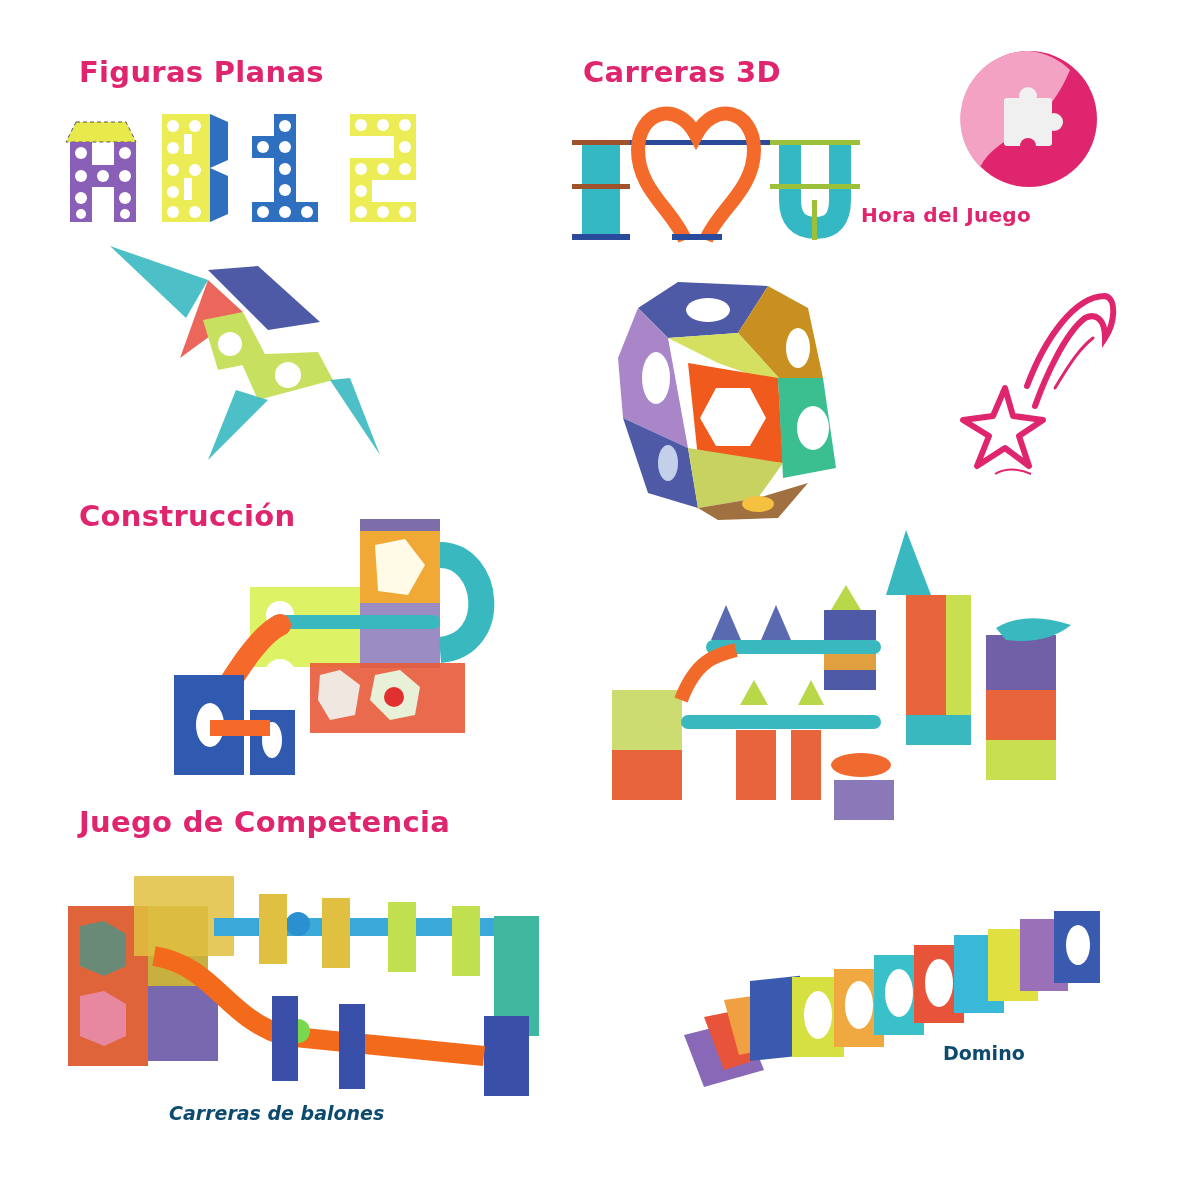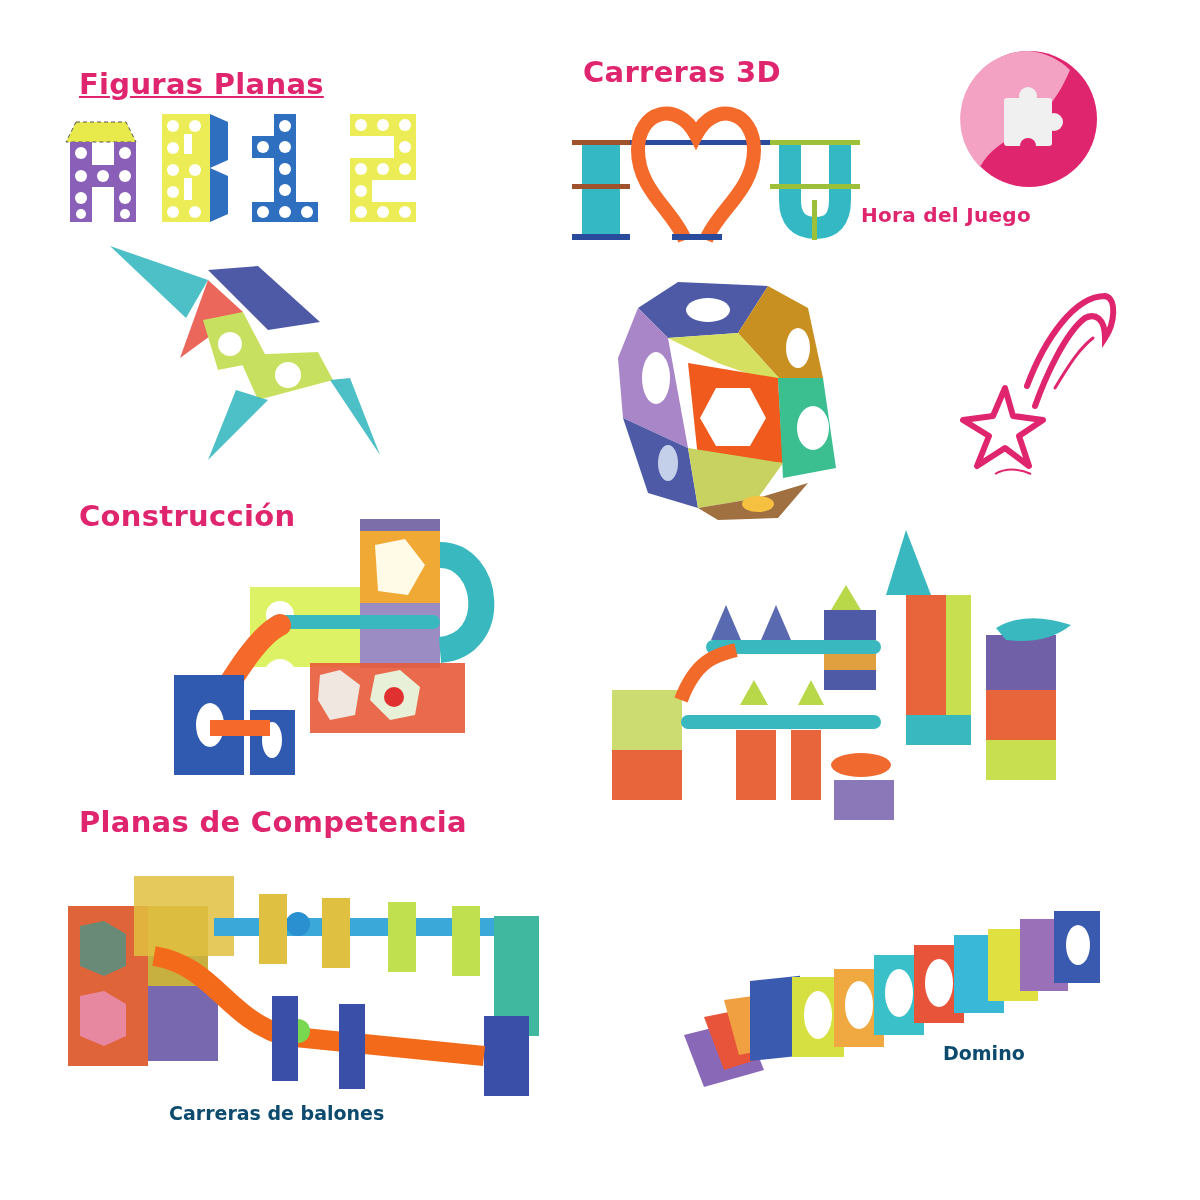--- a/index.html
+++ b/index.html
@@ -5,21 +5,21 @@
     html, body { margin:0; padding:0; background:#ffffff; }
     body { width:1200px; height:1200px; position:relative; overflow:hidden; font-family:"DejaVu Sans", sans-serif; }
     .abs { position:absolute; }
     .heading { position:absolute; color:#e0256f; font-family:"DejaVu Sans", sans-serif; font-weight:bold; font-size:29px; letter-spacing:0.3px; white-space:nowrap; line-height:1; }
     .caption { position:absolute; color:#0c4a6e; font-family:"DejaVu Sans", sans-serif; font-weight:bold; font-size:19px; white-space:nowrap; line-height:1; }
     svg { display:block; overflow:visible; }
   </style>
 </head>
 <body>
 
-<div class="heading" style="left:79px; top:70px;text-decoration:underline;">Figuras Planas</div>
+<div class="heading" style="left:79px; top:58px;">Figuras Planas</div>
 
 <div class="abs" style="left:68px; top:110px;">
   <svg width="360" height="115" viewBox="0 0 360 115">
 
     <g>
       <polygon points="8,12 58,12 68,32 -2,32" fill="#e8ea4c" stroke="#555" stroke-width="1" stroke-dasharray="4 3"></polygon>
       <rect x="2" y="32" width="22" height="80" fill="#8a5fb8"></rect>
       <rect x="46" y="32" width="22" height="80" fill="#8a5fb8"></rect>
       <rect x="24" y="55" width="22" height="22" fill="#8a5fb8"></rect>
       <g fill="#fff">
@@ -219,21 +219,21 @@
     <rect x="75" y="195" width="200" height="14" rx="7" fill="#3ab8c0"></rect>
     <polygon points="148,160 162,185 134,185" fill="#b8d84a"></polygon>
     <polygon points="205,160 218,185 192,185" fill="#b8d84a"></polygon>
     <rect x="130" y="210" width="40" height="70" fill="#e8643a"></rect>
     <rect x="185" y="210" width="30" height="70" fill="#e8643a"></rect>
     <rect x="228" y="260" width="60" height="40" fill="#8a78b8"></rect>
     <ellipse cx="255" cy="245" rx="30" ry="12" fill="#f06a30"></ellipse>
   </svg>
 </div>
 
-<div class="heading" style="left:79px; top:808px;">Planas de Competencia</div>
+<div class="heading" style="left:79px; top:808px;">Juego de Competencia</div>
 
 <div class="abs" style="left:64px; top:866px;">
   <svg width="485" height="230" viewBox="0 0 485 230">
     <rect x="4" y="40" width="80" height="160" fill="#e0643a"></rect>
     <polygon points="16,60 40,55 62,68 62,100 40,110 16,100" fill="#6a8a78"></polygon>
     <polygon points="16,130 40,125 62,138 62,170 40,180 16,170" fill="#e888a0"></polygon>
     <rect x="84" y="40" width="60" height="80" fill="#c8b040"></rect>
     <rect x="84" y="120" width="70" height="75" fill="#7868b0"></rect>
     <rect x="70" y="10" width="100" height="80" fill="#e0c040" opacity="0.85"></rect>
     <rect x="150" y="52" width="300" height="18" fill="#3aa8d8"></rect>
@@ -243,21 +243,21 @@
     <rect x="324" y="36" width="28" height="70" fill="#c0e050"></rect>
     <rect x="388" y="40" width="28" height="70" fill="#c0e050"></rect>
     <rect x="430" y="50" width="45" height="120" fill="#40b8a0"></rect>
     <rect x="420" y="150" width="45" height="80" fill="#3a4fa8"></rect>
     <path d="M90,90 C150,100 160,150 220,170 L420,190" fill="none" stroke="#f26a1a" stroke-width="20"></path>
     <circle cx="234" cy="165" r="12" fill="#7ad850"></circle>
     <rect x="208" y="130" width="26" height="85" fill="#3a4fa8"></rect>
     <rect x="275" y="138" width="26" height="85" fill="#3a4fa8"></rect>
   </svg>
 </div>
-<div class="caption" style="left:169px; top:1104px;">Carreras de balones</div>
+<div class="caption" style="left:169px; top:1104px;font-style:italic;">Carreras de balones</div>
 
 <div class="abs" style="left:664px; top:905px;">
   <svg width="445" height="185" viewBox="0 0 445 185">
     <polygon points="20,130 80,115 100,165 40,182" fill="#8a68b8"></polygon>
     <polygon points="40,112 90,102 108,150 60,165" fill="#e8543a"></polygon>
     <polygon points="60,95 110,88 125,140 75,150" fill="#f0a040"></polygon>
     <rect x="86" y="85" width="50" height="80" fill="#3a5ab0" transform="skewY(-6)"></rect>
     <rect x="128" y="72" width="52" height="80" fill="#d6e040"></rect>
     <ellipse cx="154" cy="110" rx="14" ry="24" fill="#fff"></ellipse>
     <rect x="170" y="64" width="50" height="78" fill="#f0a840"></rect>

